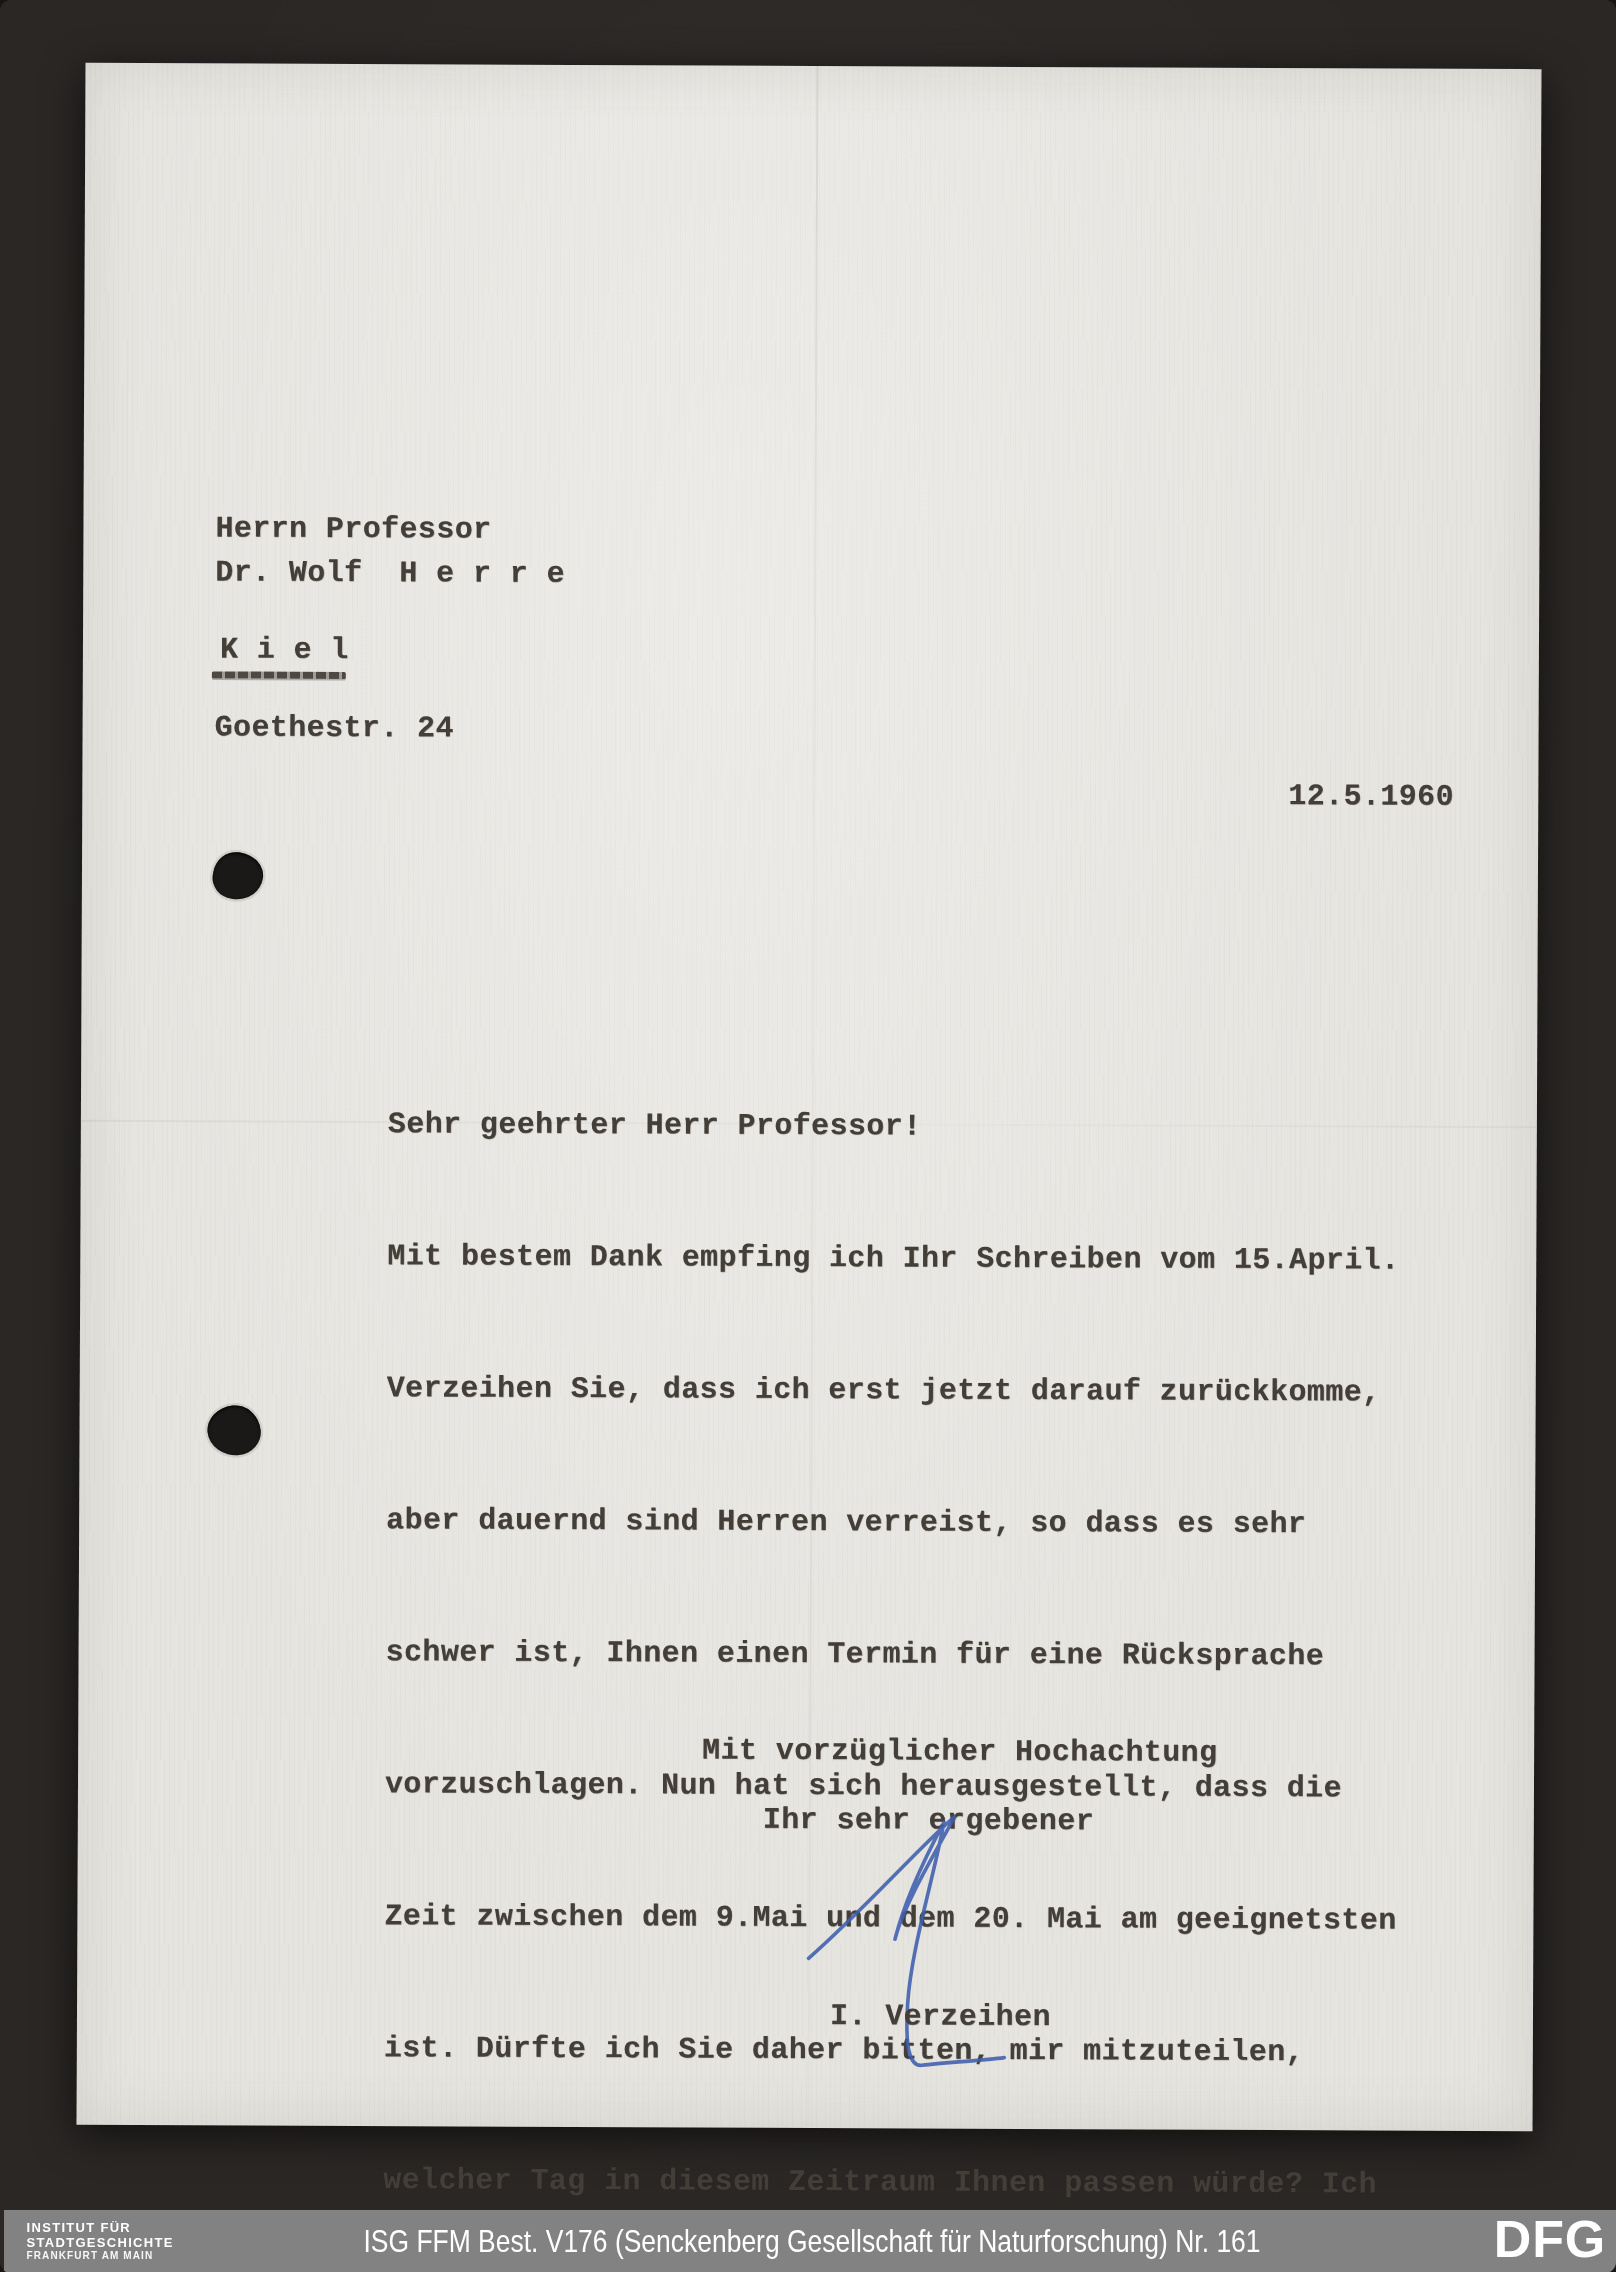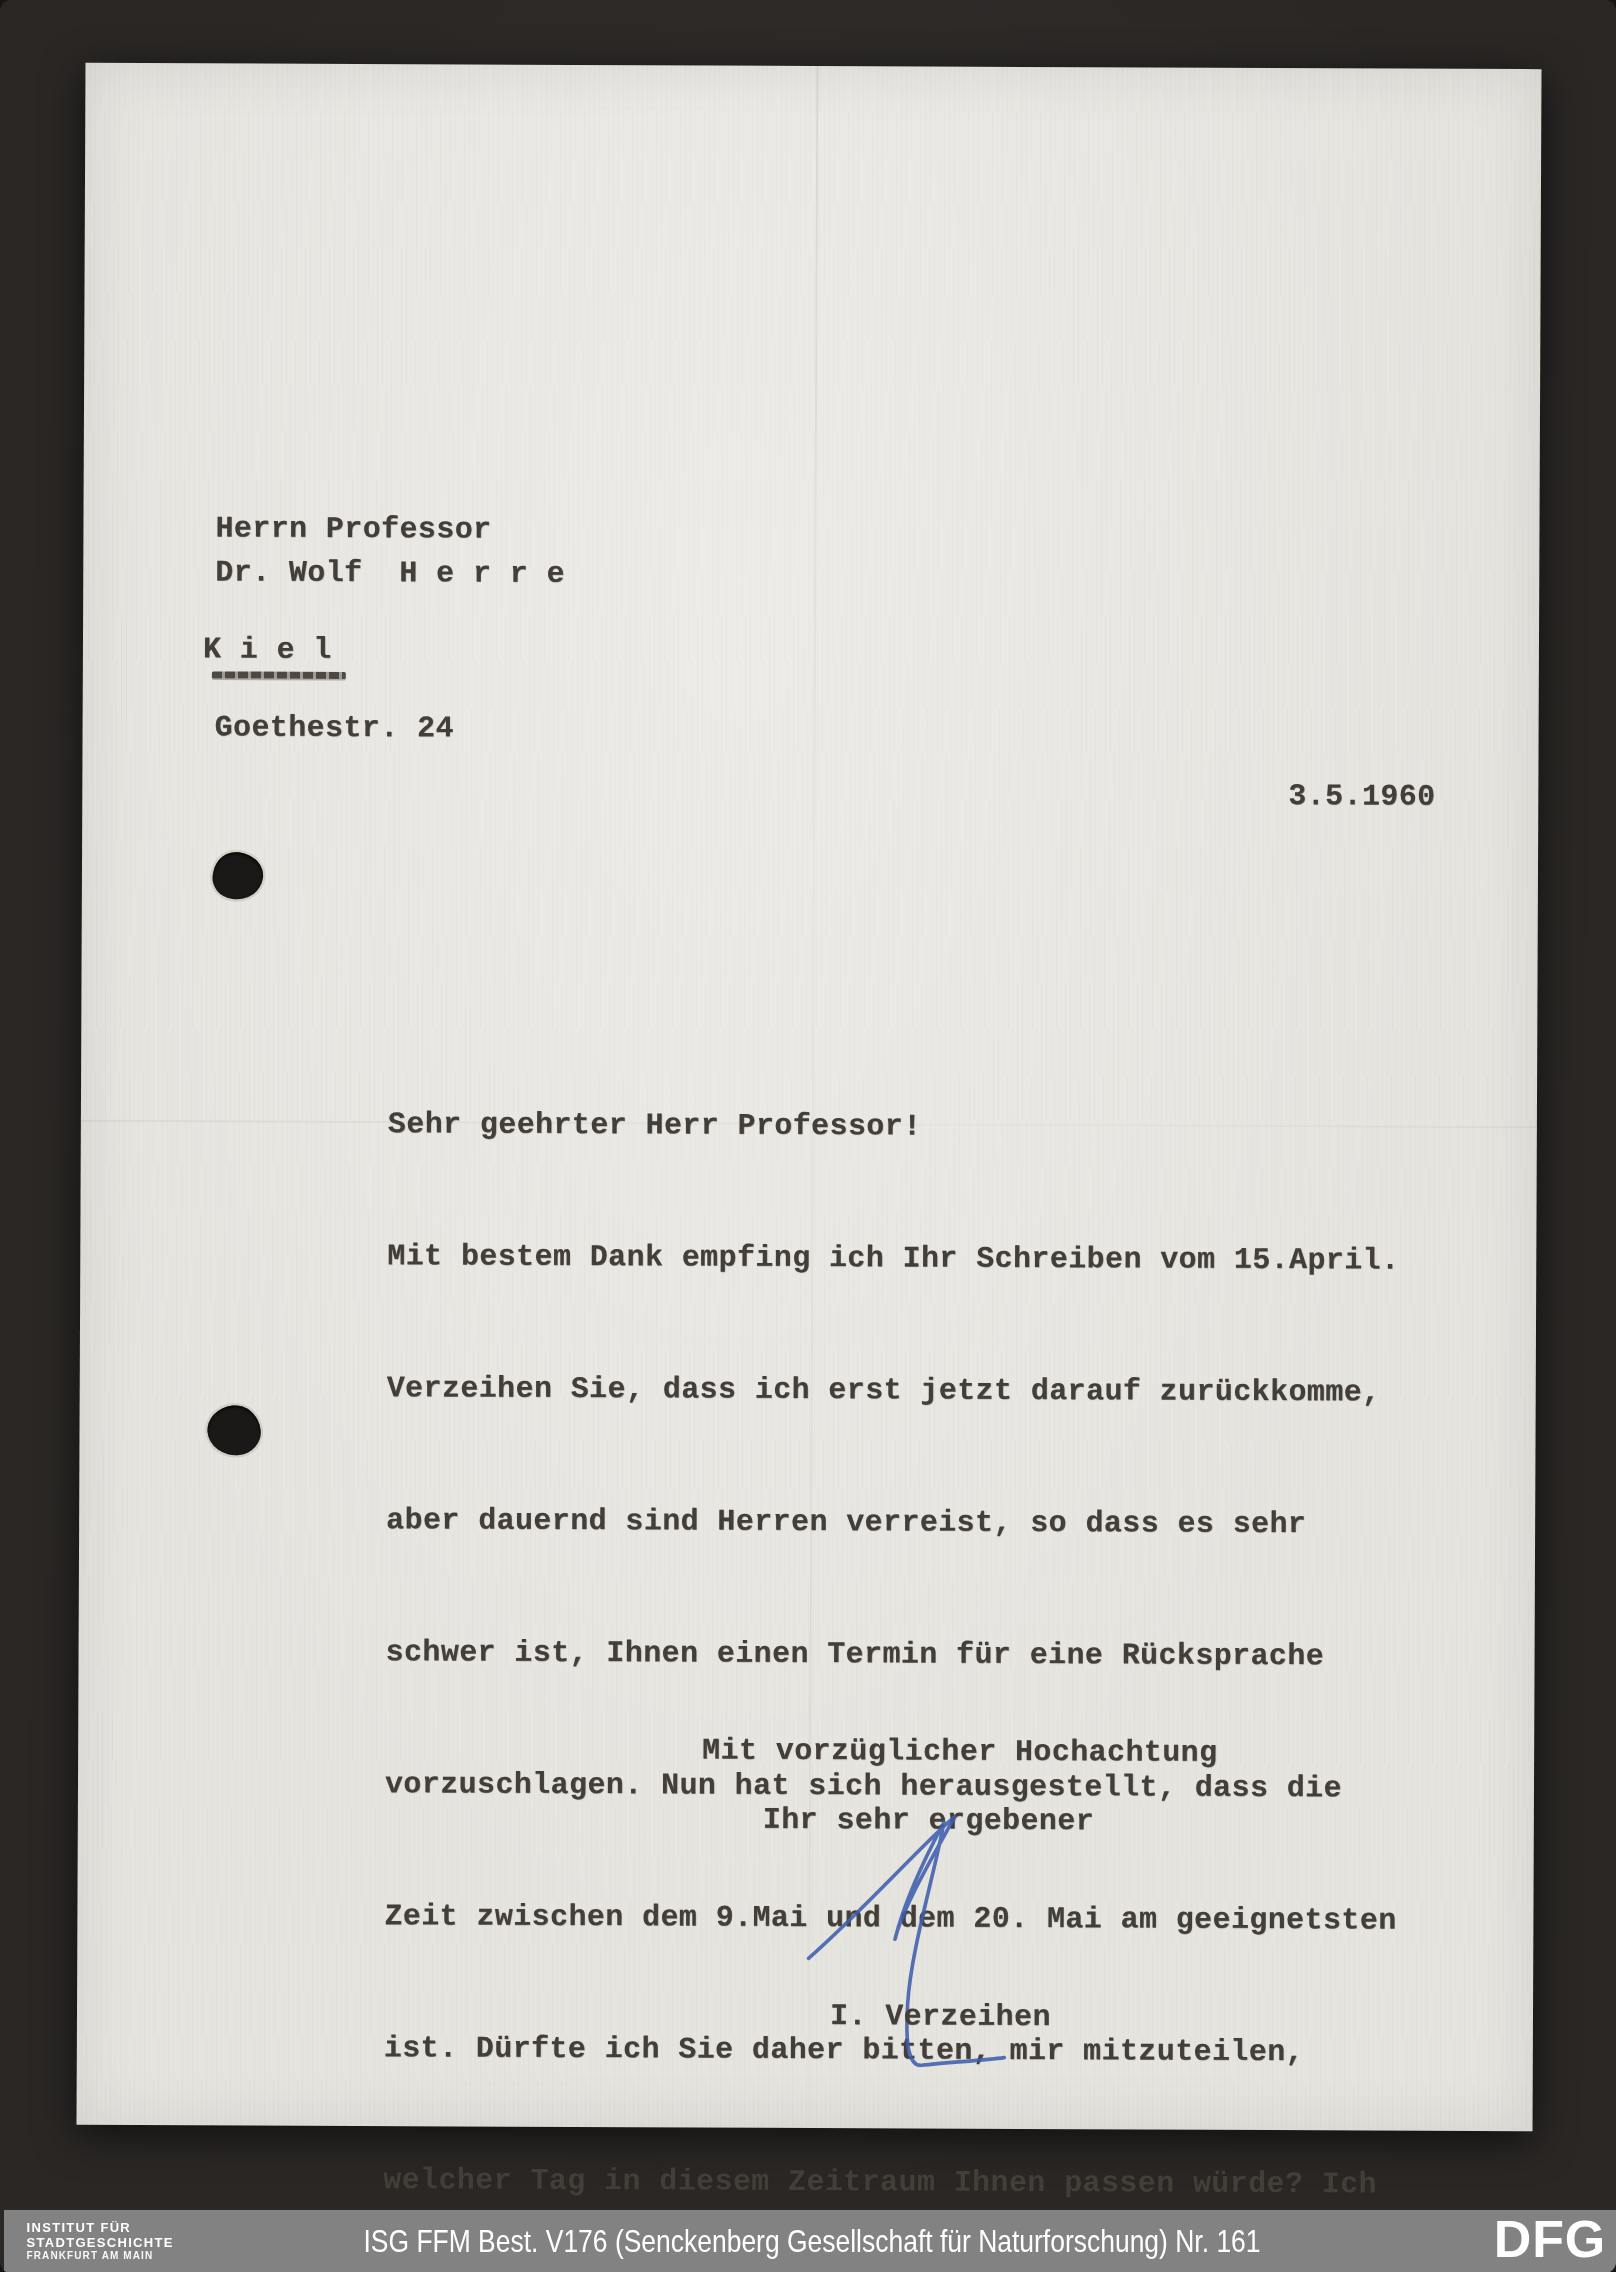--- a/index.html
+++ b/index.html
@@ -46,21 +46,21 @@
     font-family:"Liberation Mono", monospace;
     font-size:30px;font-weight:bold;
     letter-spacing:0.4px;
     color:#443e38;
     white-space:pre;
     text-shadow:0.4px 0.5px 0.7px rgba(45,41,36,0.5);
     line-height:44px;
   }
   .addr-1{left:132px;top:443px;}
   .addr-2{left:132px;top:487px;}
-  .addr-city{left:120px;top:564px;}
+  .addr-city{left:137px;top:564px;}
   .city-underline{
     position:absolute;left:129px;top:608px;width:134px;height:6.5px;
     background:repeating-linear-gradient(90deg, rgba(70,64,58,0.95) 0 9.7px, rgba(70,64,58,0.45) 9.7px 13px);
     border-radius:1.6px;
     box-shadow:0 1.6px 0 rgba(70,64,58,0.35);
   }
   .addr-street{left:132px;top:642px;}
   .date-line{left:1206px;top:706px;}
   .body-block{position:absolute;left:307px;top:950px;}
   .body-block .bline{white-space:pre;height:44px;}
@@ -105,21 +105,21 @@
 
     <div class="hole hole-1"></div>
     <div class="hole hole-2"></div>
 
     <div class="typed addr-1">Herrn Professor</div>
     <div class="typed addr-2">Dr. Wolf  H e r r e</div>
     <div class="typed addr-city">K i e l</div>
     <div class="city-underline"></div>
     <div class="typed addr-street">Goethestr. 24</div>
 
-    <div class="typed date-line">3.5.1960</div>
+    <div class="typed date-line">12.5.1960</div>
 
     <div class="body-block typed">
       <div class="bline">Sehr geehrter Herr Professor!</div>
       <div class="bline">Mit bestem Dank empfing ich Ihr Schreiben vom 15.April.</div>
       <div class="bline">Verzeihen Sie, dass ich erst jetzt darauf zurückkomme,</div>
       <div class="bline">aber dauernd sind Herren verreist, so dass es sehr</div>
       <div class="bline">schwer ist, Ihnen einen Termin für eine Rücksprache</div>
       <div class="bline">vorzuschlagen. Nun hat sich herausgestellt, dass die</div>
       <div class="bline">Zeit zwischen dem 9.Mai und dem 20. Mai am geeignetsten</div>
       <div class="bline">ist. Dürfte ich Sie daher bitten, mir mitzuteilen,</div>

